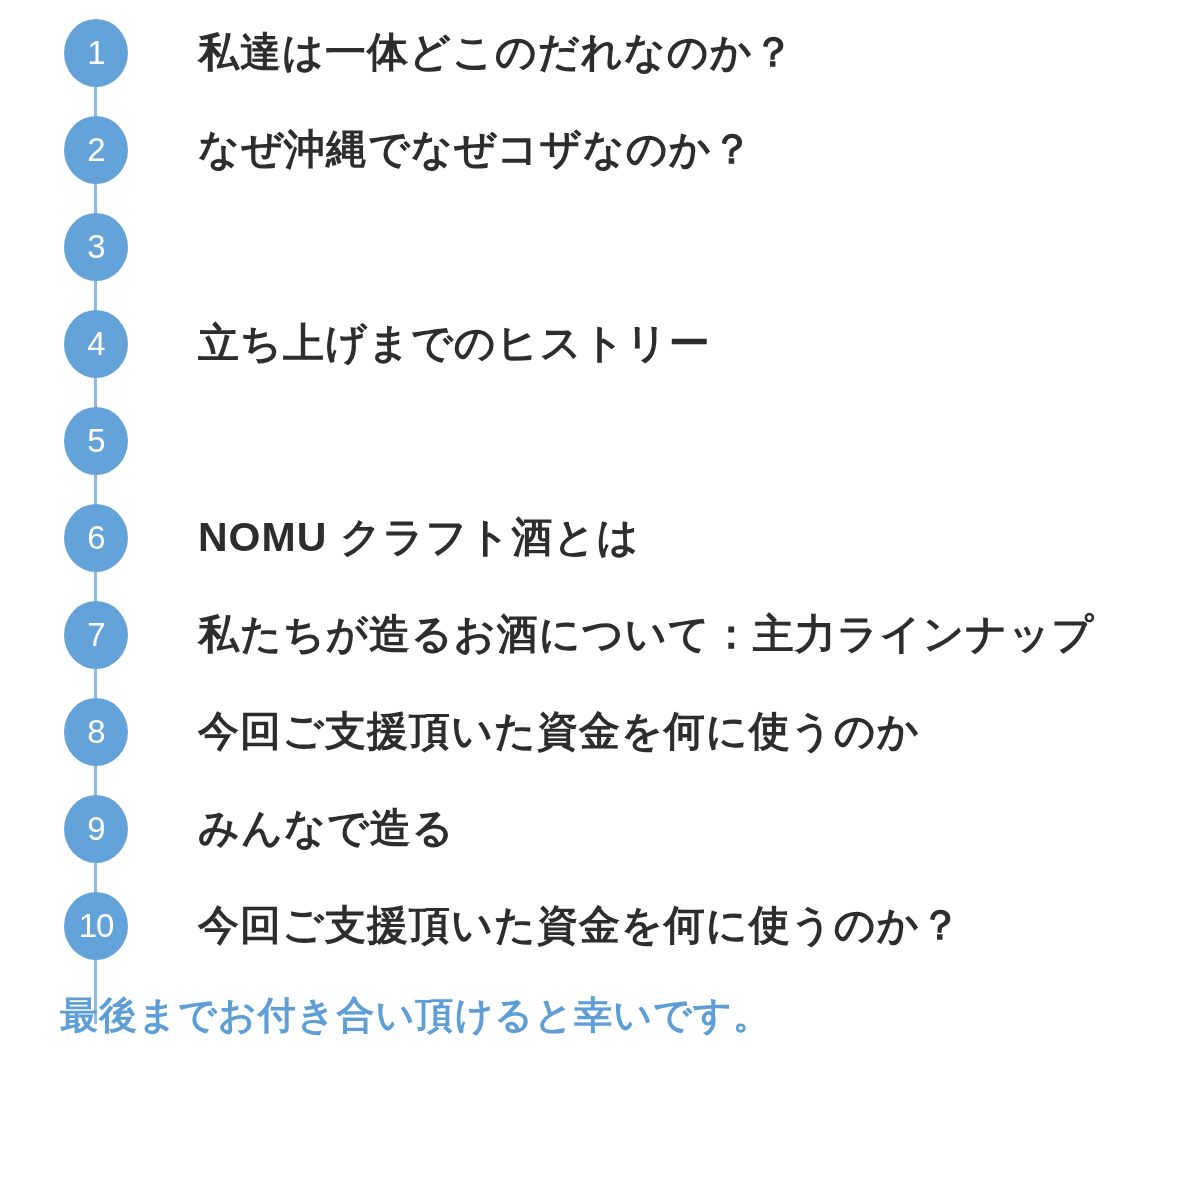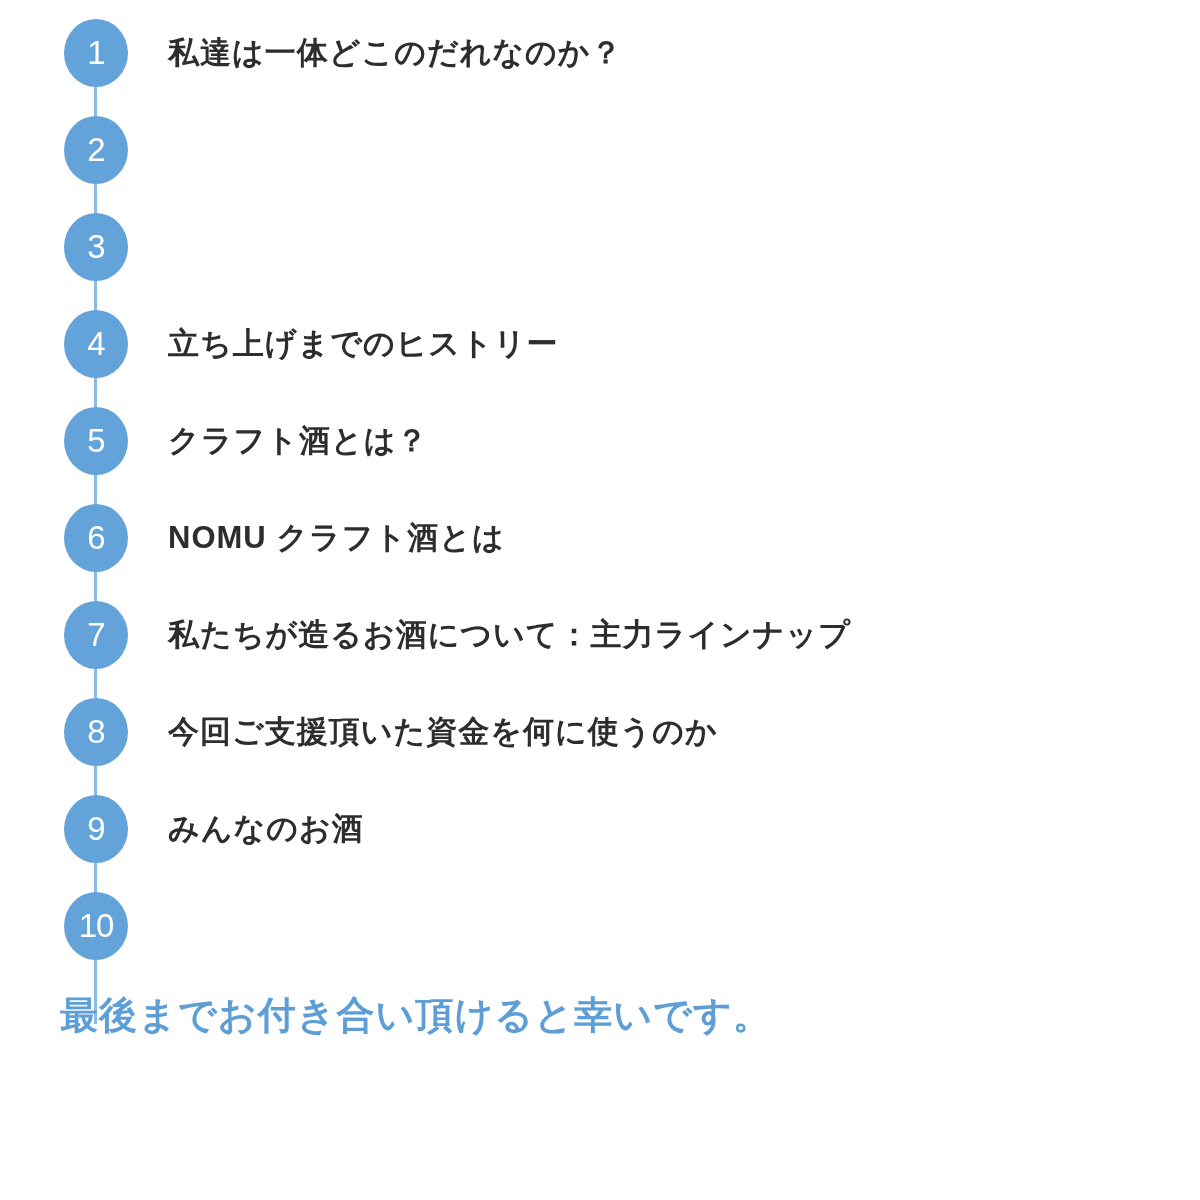--- a/index.html
+++ b/index.html
@@ -43,22 +43,22 @@
     color: #ffffff;
     font-size: 33px;
     font-weight: 400;
     display: flex;
     align-items: center;
     justify-content: center;
     flex: 0 0 auto;
     letter-spacing: -1px;
   }
   .label {
-    margin-left: 40px;
-    font-size: 31px;
+    margin-left: 70px;
+    font-size: 41px;
     font-weight: 700;
     color: #2d2d2d;
     letter-spacing: 1px;
     white-space: nowrap;
     text-align: center;
   }
   .footer-note {
     position: relative;
     z-index: 1;
     margin: 16px 9px 0 60px;
@@ -74,46 +74,47 @@
 
 <div class="toc">
   <div class="connector"></div>
 
   <div class="row">
     <div class="badge">1</div>
     <div class="label">私達は一体どこのだれなのか？</div>
   </div>
   <div class="row">
     <div class="badge">2</div>
+    <div class="label">なぜ沖縄でなぜコザなのか？</div>
   </div>
   <div class="row">
     <div class="badge">3</div>
   </div>
   <div class="row">
     <div class="badge">4</div>
     <div class="label">立ち上げまでのヒストリー</div>
   </div>
   <div class="row">
     <div class="badge">5</div>
-    <div class="label">クラフト酒とは？</div>
   </div>
   <div class="row">
     <div class="badge">6</div>
     <div class="label">NOMU クラフト酒とは</div>
   </div>
   <div class="row">
     <div class="badge">7</div>
     <div class="label">私たちが造るお酒について：主力ラインナップ</div>
   </div>
   <div class="row">
     <div class="badge">8</div>
     <div class="label">今回ご支援頂いた資金を何に使うのか</div>
   </div>
   <div class="row">
     <div class="badge">9</div>
-    <div class="label">みんなのお酒</div>
+    <div class="label">みんなで造る</div>
   </div>
   <div class="row">
     <div class="badge">10</div>
+    <div class="label">今回ご支援頂いた資金を何に使うのか？</div>
   </div>
 
   <div class="footer-note">最後までお付き合い頂けると幸いです。</div>
 </div>
 
 </body></html>

